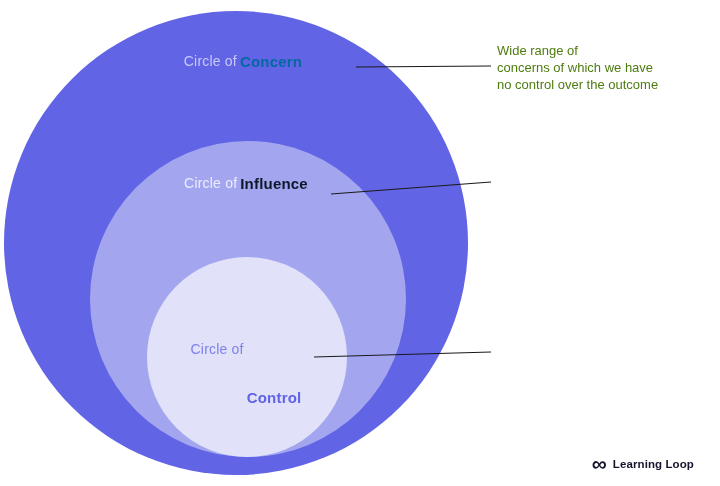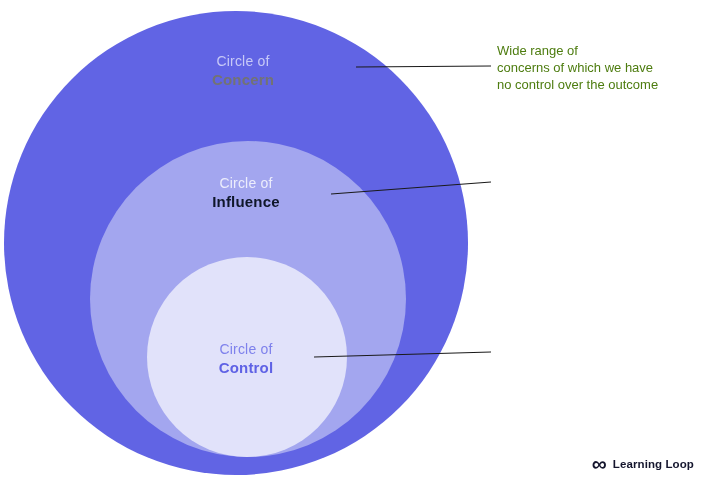--- a/index.html
+++ b/index.html
@@ -14,39 +14,39 @@
   .circle { position: absolute; border-radius: 50%; }
   .circle-outer  { left: 4px;   top: 11px;  width: 464px; height: 464px; background: #6164e4; }
   .circle-middle { left: 90px;  top: 141px; width: 316px; height: 316px; background: #a3a6ef; }
   .circle-inner  { left: 147px; top: 257px; width: 200px; height: 200px; background: #e1e2fa; }
 
   .circle-label {
     position: absolute;
     transform: translateX(-50%);
     text-align: center;
     display: flex;
-    flex-direction: column;
+    flex-direction: row;
     gap: 3px;
     line-height: 1.1;
     letter-spacing: 0.2px;
   }
   .circle-label .prefix { font-size: 14px; font-weight: 400; }
   .circle-label .title  { font-size: 15px; font-weight: 700; }
 
   .label-concern   { left: 243px; top: 54px; }
   .label-concern .prefix { color: #c7c9f7; }
-  .label-concern .title  { color: #737373; }
+  .label-concern .title  { color: #0369a1; }
 
   .label-influence { left: 246px; top: 176px; }
   .label-influence .prefix { color: #ecedfc; }
   .label-influence .title  { color: #0f172a; }
 
   .label-control   { left: 246px; top: 342px; }
   .label-control .prefix { color: #7e81ec; }
-  .label-control .title  { color: #5f62e5; }
+  .label-control .title  { color: #5f62e5; margin-top: 48px; }
 
   .connectors {
     position: absolute;
     left: 0; top: 0;
     width: 720px; height: 486px;
     pointer-events: none;
   }
 
   .annotation {
     position: absolute;

